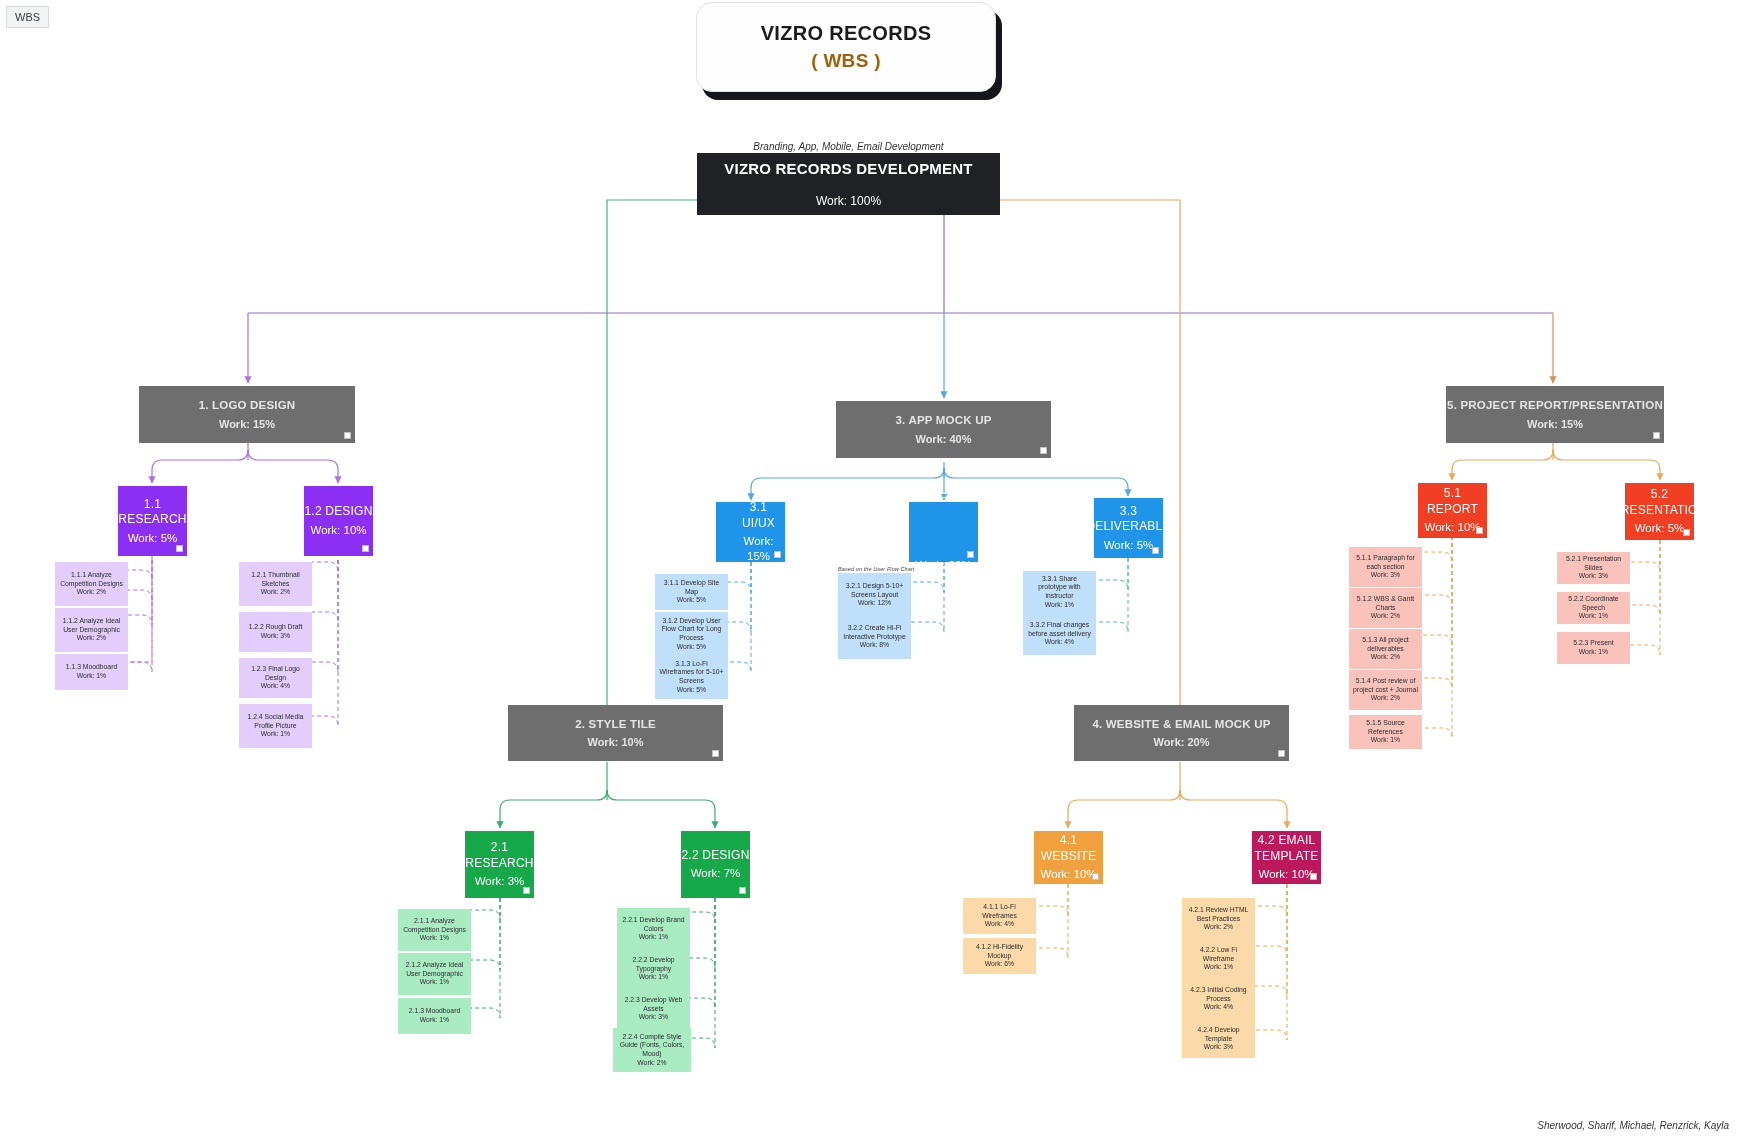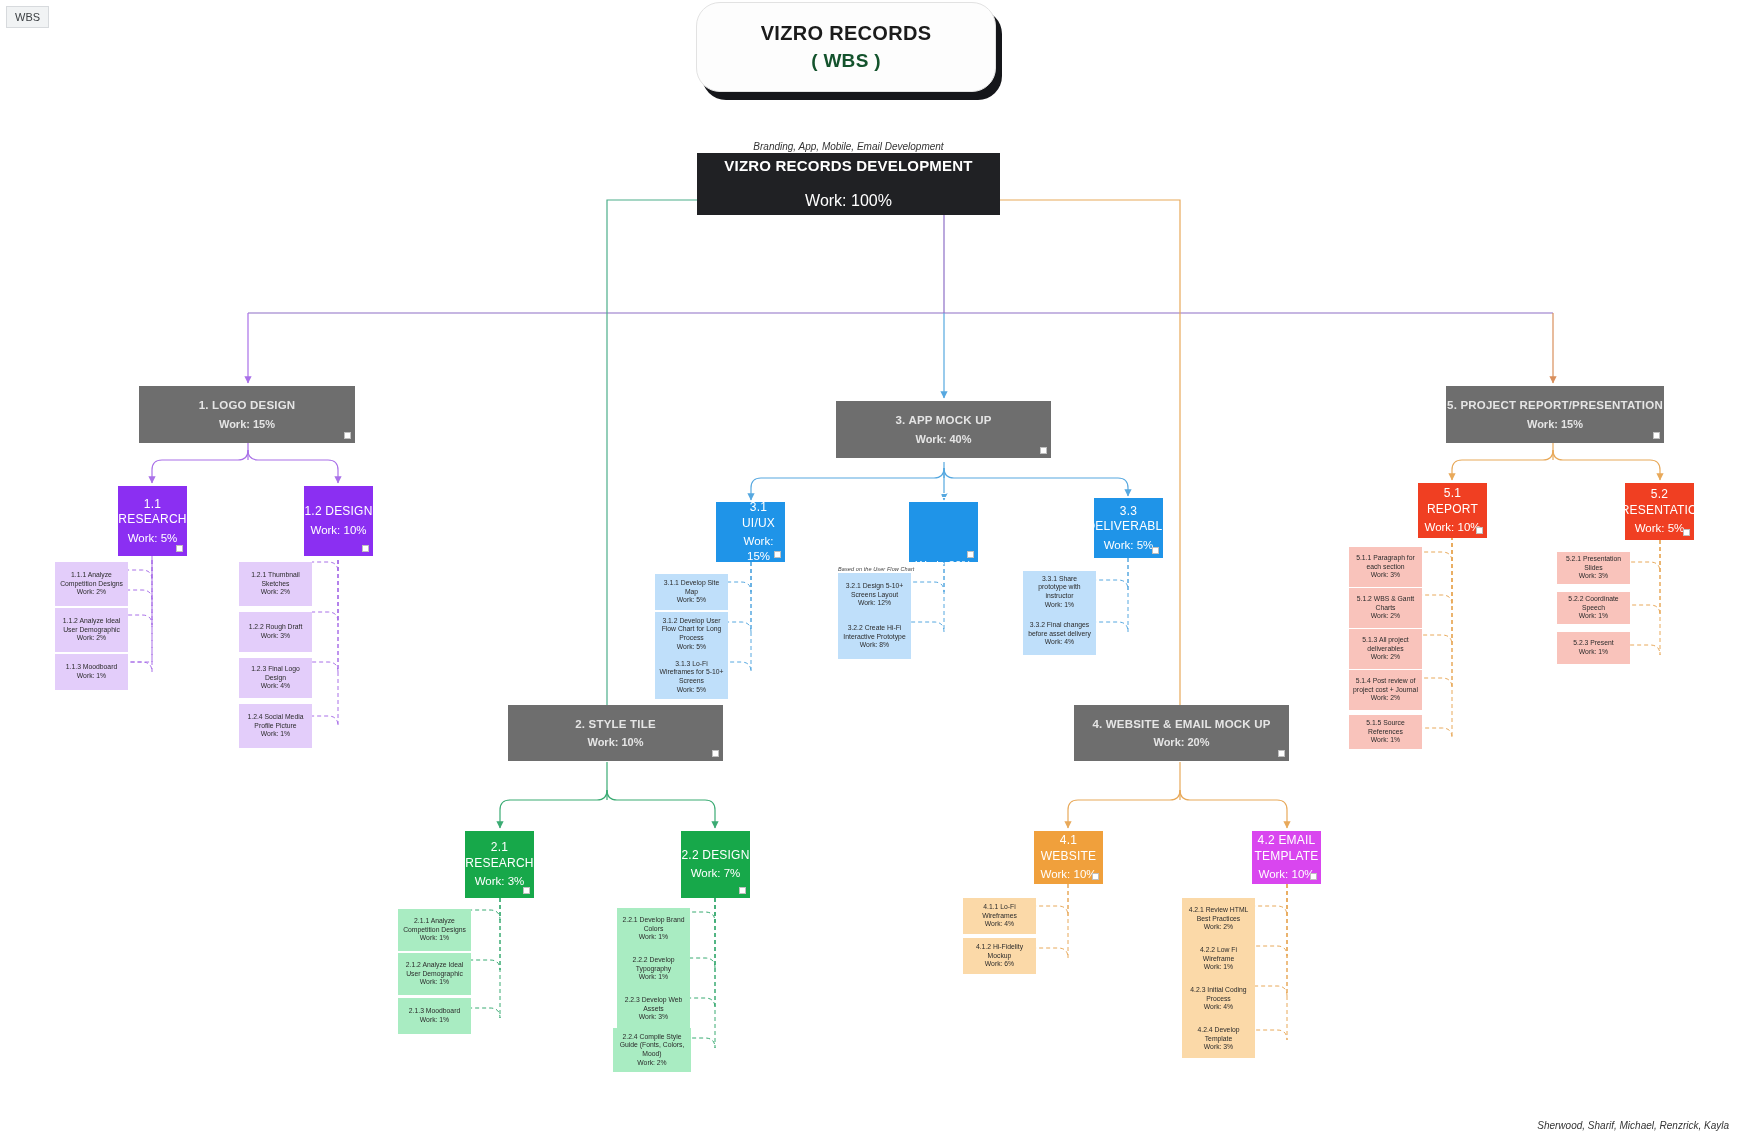--- a/index.html
+++ b/index.html
@@ -18,39 +18,39 @@
   
   .tab-chip {
     position:absolute; left:6px; top:6px;
     background:#f1f3f4; border:1px solid #d7dadd; border-radius:0;
     font-size:11px; padding:3px 8px; color:#3c4043; line-height:14px;
   }
 
   
   .title-card {
     position:absolute; left:696px; top:2px; width:300px; height:90px;
-    background:#fdfdfd; border:1px solid #e2e2e2; border-radius:24px;
+    background:#fdfdfd; border:1px solid #e2e2e2; border-radius:16px;
     display:flex; flex-direction:column; align-items:center; justify-content:center;
     box-shadow: 6px 8px 0 0 #15161a;
     z-index:5;
   }
   .title-card .l1 { font-size:20px; font-weight:bold; letter-spacing:.3px; color:#1b1b1b; }
-  .title-card .l2 { font-size:19px; font-weight:bold; letter-spacing:.3px; color:#14532d; margin-top:5px;}
+  .title-card .l2 { font-size:19px; font-weight:bold; letter-spacing:.3px; color:#a16207; margin-top:5px;}
 
   
   .node { position:absolute; display:flex; flex-direction:column;
           align-items:center; justify-content:center; text-align:center; z-index:3; }
   .node .t { line-height:1.28; }
 
   .root {
     background:#202124; color:#fff;
     left:697px; top:153px; width:303px; height:62px;
   }
   .root .n { font-size:15px; font-weight:bold; letter-spacing:.2px; }
-  .root .w { font-size:16px; margin-top:16px; }
+  .root .w { font-size:12px; margin-top:16px; }
   .root-caption {
     position:absolute; left:697px; top:141px; width:303px;
     text-align:center; font-size:10px; font-style:italic; color:#333;
   }
 
   .lvl1 { background:#6e6e6e; color:#e5e5e5; }
   .lvl1 .n { font-size:11.5px; font-weight:bold; letter-spacing:.2px;}
   .lvl1 .w { font-size:11px; font-weight:bold; margin-top:4px;}
 
   .lvl2 { color:#fff; }
@@ -388,21 +388,21 @@
   </div>
   <div class="node lvl3" style="left:963px; top:898px; width:73px; height:36px; background:#fbd9a8;">
     <div class="t">4.1.1 Lo-Fi Wireframes</div>
     <div class="t">Work: 4%</div>
   </div>
   <div class="node lvl3" style="left:963px; top:938px; width:73px; height:36px; background:#fbd9a8;">
     <div class="t">4.1.2 Hi-Fidelity Mockup</div>
     <div class="t">Work: 6%</div>
   </div>
 
-  <div class="node lvl2" style="left:1252px; top:831px; width:69px; height:53px; background:#d946ef;">
+  <div class="node lvl2" style="left:1252px; top:831px; width:69px; height:53px; background:#be185d;">
     <div class="t n">4.2 EMAIL TEMPLATE</div>
     <div class="t w">Work: 10%</div>
     <div class="handle"></div>
   </div>
   <div class="node lvl3" style="left:1182px; top:898px; width:73px; height:42px; background:#fbd9a8;">
     <div class="t">4.2.1 Review HTML Best Practices</div>
     <div class="t">Work: 2%</div>
   </div>
   <div class="node lvl3" style="left:1182px; top:938px; width:73px; height:42px; background:#fbd9a8;">
     <div class="t">4.2.2 Low Fi Wireframe</div>

